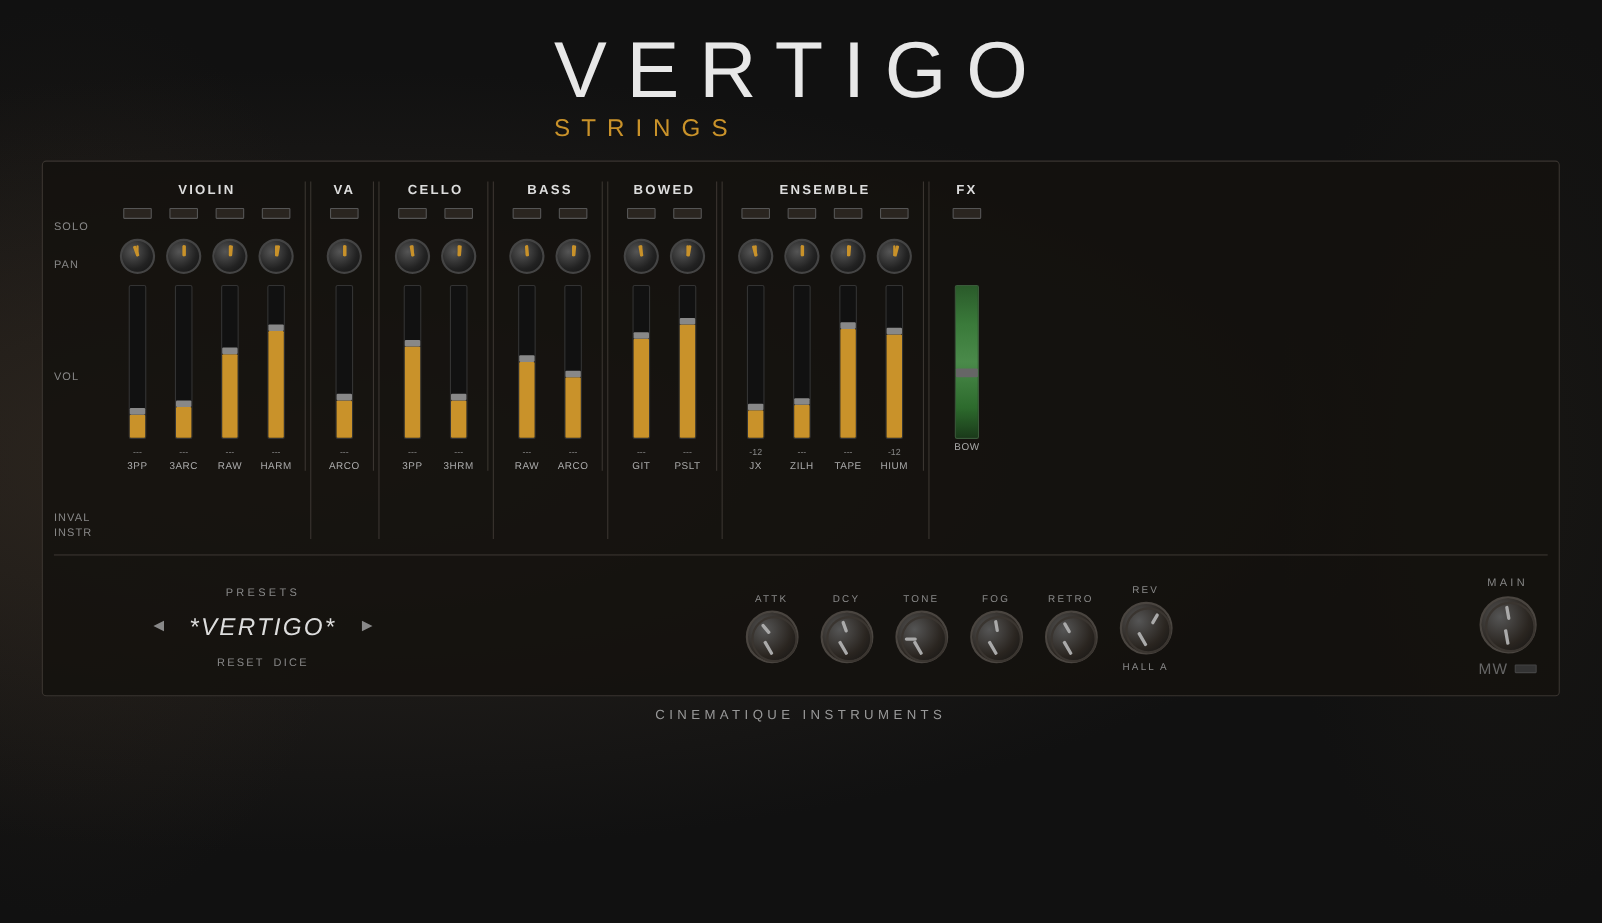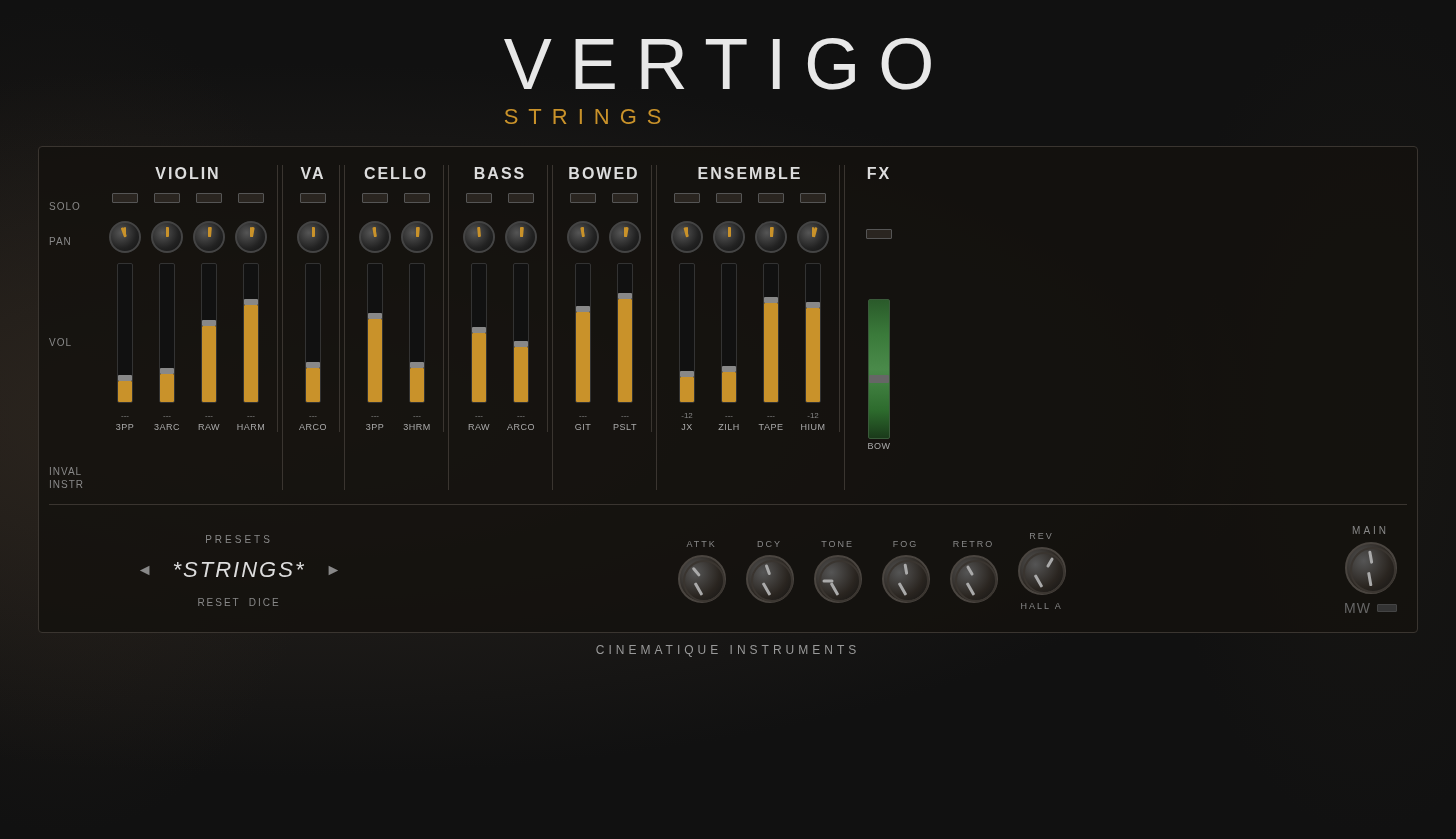--- a/index.html
+++ b/index.html
@@ -119,21 +119,21 @@
       display: flex;
       flex-direction: column;
       align-items: center;
       border-right: 1px solid #3a3530;
       padding: 0 8px;
       flex-shrink: 0;
     }
     .instrument-group:last-child { border-right: none; }
 
     .group-title {
-      font-size: 16px;
+      font-size: 12px;
       font-weight: 600;
       color: #ddd;
       letter-spacing: 2px;
       text-transform: uppercase;
       margin-bottom: 10px;
       text-align: right;
     }
 
     .channels {
       display: flex;
@@ -659,21 +659,21 @@
                 <div class="fader-thumb" style="bottom:68%"></div>
               </div>
             <div class="instr-val">-12</div>
             <div class="instr-name">HIUM</div>
           </div>
         </div>
       </div>
 
       <div class="divider-v"></div>
 
-      <div class="instrument-group" style="border-right:none;gap:36px;">
+      <div class="instrument-group" style="border-right:none;">
         <div class="group-title">FX</div>
         <div class="channels">
           <div class="channel" style="width:44px;">
             <div class="solo-btn"></div>
 
             <div style="height:42px;"></div>
 
             <div style="width:22px; height:140px; background:linear-gradient(to top,#1a3a1a 0%,#2d6b2d 20%,#4a8a4a 50%,#3a7a3a 75%,#2a5a2a 100%); border:1px solid #3a5a3a; border-radius:2px; position:relative;">
               <div style="position:absolute;width:100%;height:8px;background:#666;border-radius:1px;bottom:40%;"></div>
             </div>
@@ -683,21 +683,21 @@
         </div>
       </div>
     </div>
 
     <div class="bottom-section">
 
       <div class="presets-section">
         <div class="presets-label">PRESETS</div>
         <div class="presets-nav">
           <span class="preset-arrow">◄</span>
-          <span class="preset-name">*STRINGS*</span>
+          <span class="preset-name">*VERTIGO*</span>
           <span class="preset-arrow">►</span>
         </div>
         <div class="presets-bottom">
           <span class="preset-action">RESET</span>
           <span class="preset-action">DICE</span>
         </div>
       </div>
 
       <div class="controls-section">
 

